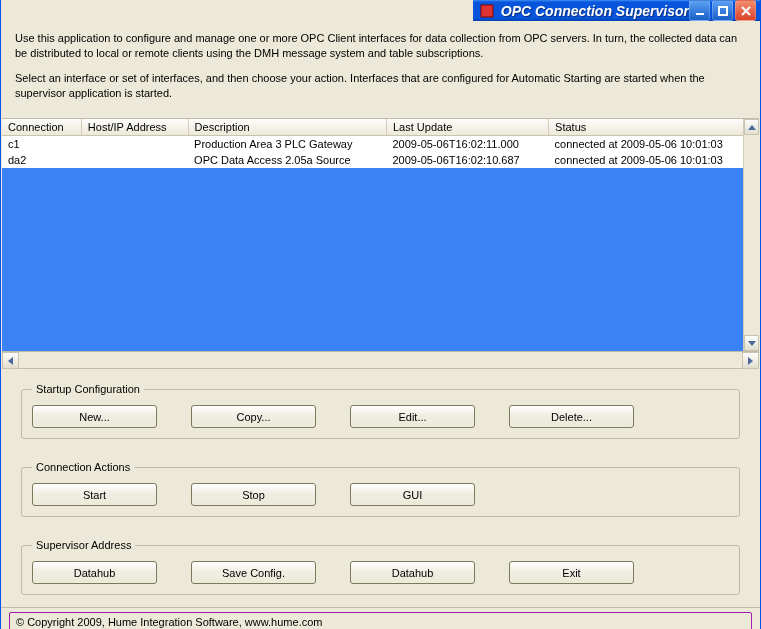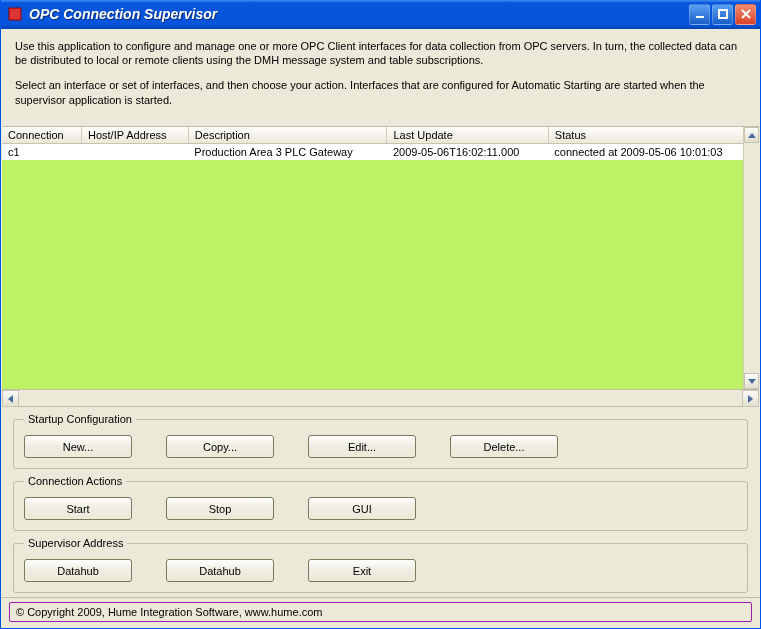--- a/index.html
+++ b/index.html
@@ -14,20 +14,21 @@
     overflow: hidden;
   }
   .window {
     width: 761px;
     height: 629px;
     background: #ece9d8;
     border: 1px solid #0055ea;
     border-top: none;
     display: flex;
     flex-direction: column;
+    align-items: flex-end;
   }
   .titlebar {
     height: 30px;
     background: linear-gradient(to bottom, #3f8cf3 0%, #0855dd 10%, #0855dd 85%, #0342b0 100%);
     display: flex;
     align-items: center;
     padding: 0 4px 0 6px;
     color: #fff;
   }
   .titlebar .app-icon {
@@ -61,23 +62,23 @@
   }
   .intro {
     padding: 10px 14px 8px 14px;
     line-height: 1.35;
     color:#000;
   }
   .intro p { margin: 0 0 10px 0; }
   .table-wrap {
     border-top: 1px solid #c0bca8;
     border-bottom: 1px solid #c0bca8;
-    background:#bef264;
+    background:#3b82f6;
     position:relative;
-    height: 264px;
+    height: 234px;
     overflow:hidden;
     margin: 0 1px;
   }
   table.grid {
     border-collapse: collapse;
     width: 100%;
     font-size: 11px;
   }
   table.grid thead th {
     background: linear-gradient(to bottom,#fcfcfb,#ece9d8);
@@ -124,34 +125,34 @@
   .groups {
     padding: 6px 12px 4px 12px;
     display:flex;
     flex-direction:column;
     gap:6px;
   }
   fieldset.group {
     border: 1px solid #c0bca8;
     border-radius: 3px;
     padding: 8px 10px 10px 10px;
-    margin:0;
+    margin:8px;
   }
   fieldset.group legend {
     padding: 0 4px;
     color:#000;
     font-size:11px;
   }
   .btnrow {
     display:flex;
     gap: 34px;
     padding-top:2px;
   }
   button.xpbtn {
-    width: 108px;
+    width: 125px;
     height: 23px;
     background: linear-gradient(to bottom,#ffffff,#f0eee3 45%,#ece9d8);
     border: 1px solid #7a7a5a;
     border-radius: 3px;
     font-family: inherit;
     font-size: 11px;
     color:#000;
     padding:0;
     box-shadow: inset 0 0 1px #fff;
   }
@@ -227,20 +228,27 @@
           </tr>
         </thead>
         <tbody>
           <tr>
             <td>c1</td>
             <td></td>
             <td>Production Area 3 PLC Gateway</td>
             <td>2009-05-06T16:02:11.000</td>
             <td>connected at 2009-05-06 10:01:03</td>
           </tr>
+          <tr>
+            <td>da2</td>
+            <td></td>
+            <td>OPC Data Access 2.05a Source</td>
+            <td>2009-05-06T16:02:10.687</td>
+            <td>connected at 2009-05-06 10:01:03</td>
+          </tr>
         </tbody>
       </table>
       <div class="vscroll-stub">
         <div class="arrow">
             <div class="tri up"></div>
           </div>
         <div class="arrow">
             <div class="tri down"></div>
           </div>
       </div>
@@ -274,20 +282,21 @@
           <button class="xpbtn">Start</button>
           <button class="xpbtn">Stop</button>
           <button class="xpbtn">GUI</button>
         </div>
       </fieldset>
 
       <fieldset class="group">
         <legend>Supervisor Address</legend>
         <div class="btnrow">
           <button class="xpbtn">Datahub</button>
+          <button class="xpbtn">Save Config.</button>
           <button class="xpbtn">Datahub</button>
           <button class="xpbtn">Exit</button>
         </div>
       </fieldset>
 
     </div>
 
     <div class="statusbar">
       <div class="cell">© Copyright 2009, Hume Integration Software, www.hume.com</div>
     </div>

